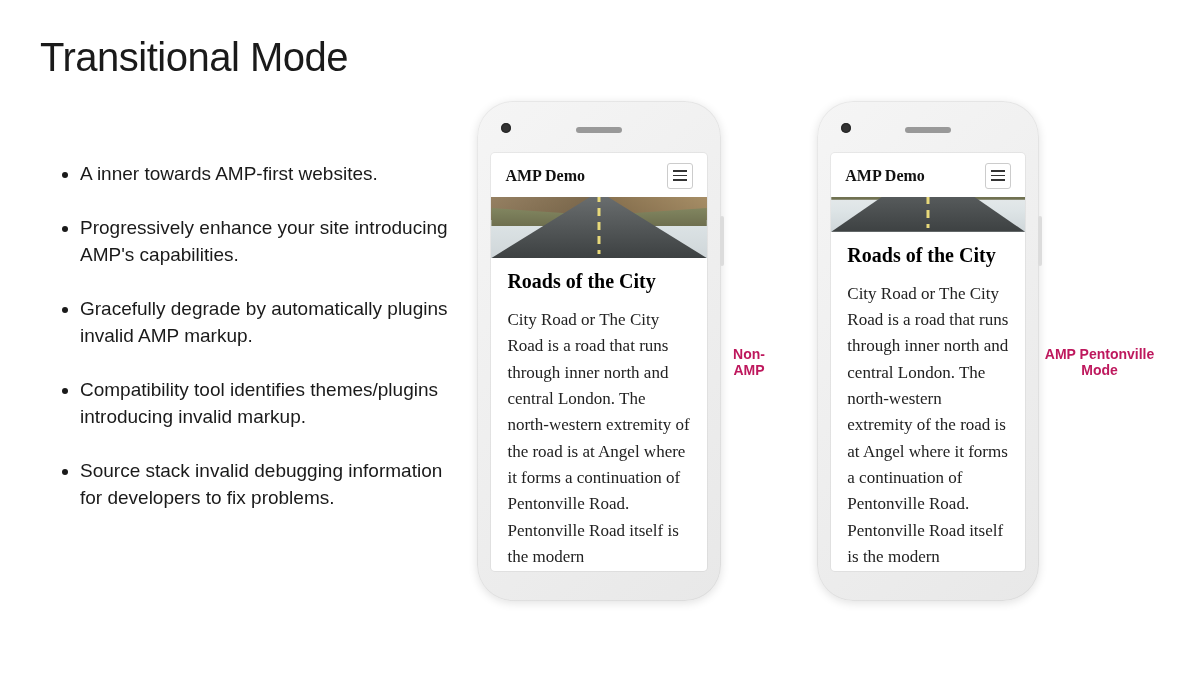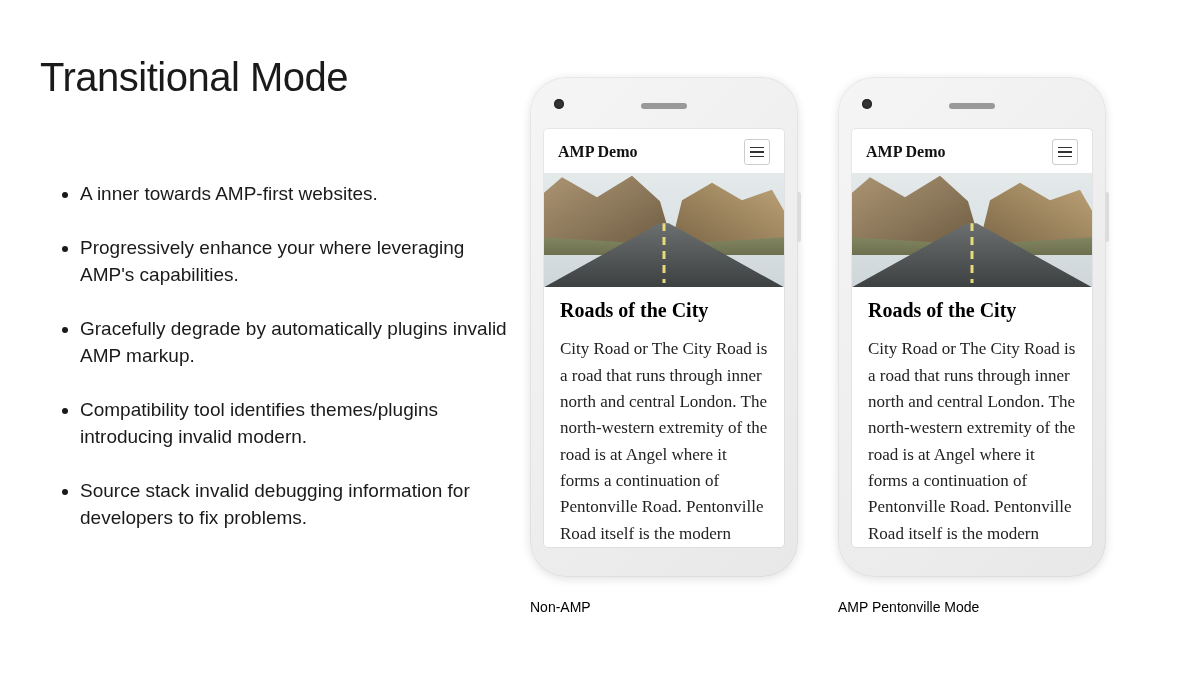--- a/index.html
+++ b/index.html
@@ -5,21 +5,21 @@
   * { box-sizing: border-box; margin: 0; padding: 0; }
   body {
     width: 1200px; height: 674px;
     font-family: Arial, Helvetica, sans-serif;
     background: #ffffff;
     overflow: hidden;
   }
   .slide {
     width: 100%; height: 100%;
     display: flex;
-    padding: 55px 40px 30px 40px;
+    padding: 35px 40px 30px 40px;
   }
   .left {
     width: 490px;
     padding-right: 20px;
   }
   .title {
     font-size: 40px;
     font-weight: 400;
     color: #1a1a1a;
     margin-bottom: 80px;
@@ -36,27 +36,27 @@
     margin-bottom: 26px;
   }
   .right {
     flex: 1;
     display: flex;
     gap: 40px;
     padding-top: 22px;
   }
   .phone-col {
     display: flex;
-    flex-direction: column;
-    align-items: flex-start;
+    flex-direction: row;
+    align-items: center;
   }
   .caption {
     font-size: 14px;
-    font-weight: 400;
-    color: #000000;
+    font-weight: 700;
+    color: #be185d;
     margin-top: 22px;
     text-align: center;
   }
 
   
   .phone {
     width: 268px; height: 500px;
     border-radius: 36px;
     background: linear-gradient(135deg,#f5f5f5,#e8e8e8);
     box-shadow: 0 2px 10px rgba(0,0,0,0.12), inset 0 0 0 1px rgba(0,0,0,0.05);
@@ -146,23 +146,23 @@
   }
 </style>
 </head>
 <body>
 
 <div class="slide">
   <div class="left">
     <h1 class="title">Transitional Mode</h1>
     <ul class="bullets">
       <li>A inner towards AMP-first websites.</li>
-      <li>Progressively enhance your where leveraging AMP's capabilities.</li>
+      <li>Progressively enhance your site introducing AMP's capabilities.</li>
       <li>Gracefully degrade by automatically plugins invalid AMP markup.</li>
-      <li>Compatibility tool identifies themes/plugins introducing invalid modern.</li>
+      <li>Compatibility tool identifies themes/plugins introducing invalid markup.</li>
       <li>Source stack invalid debugging information for developers to fix problems.</li>
     </ul>
   </div>
 
   <div class="right">
 
     <div class="phone-col">
       <div class="phone">
         <div class="speaker"></div>
         <div class="side-btn"></div>

